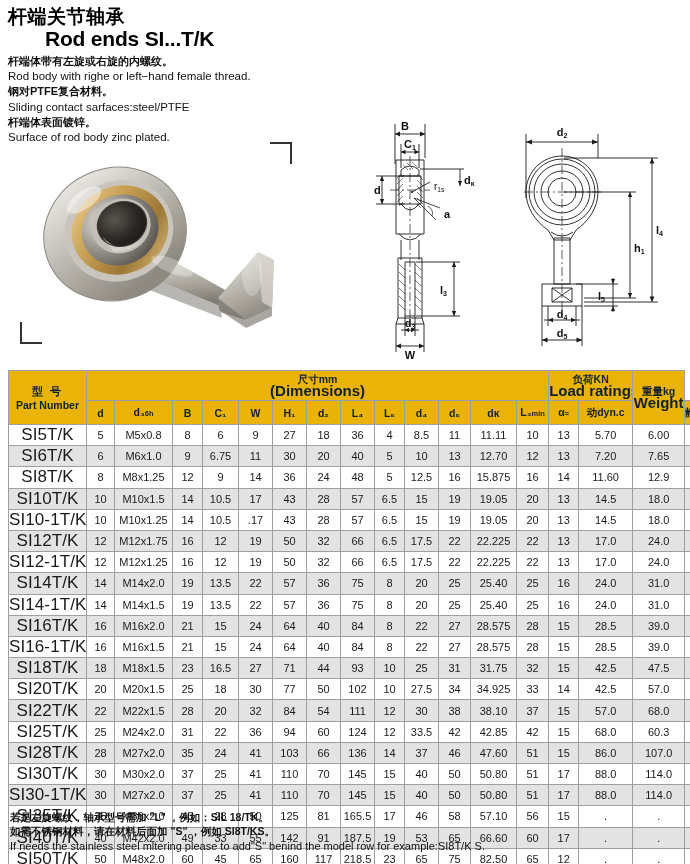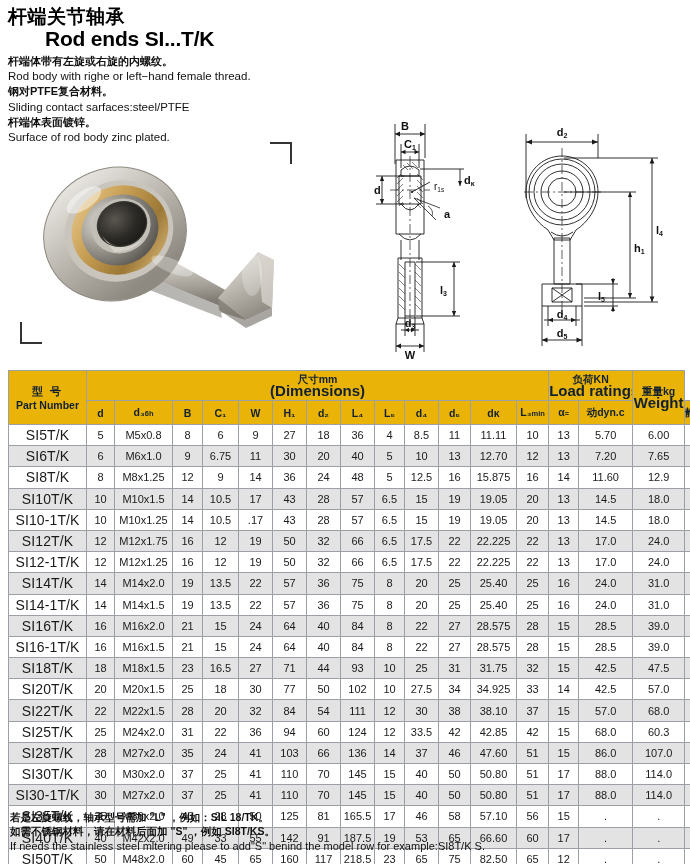--- a/index.html
+++ b/index.html
@@ -66,21 +66,21 @@
   table.spec thead th {
     background: #eab308;
     color: #102030;
     font-weight: bold;
     font-size: 10.5px;
   }
   thead tr.grp th { height: 30px; }
   thead tr.sub th { height: 24px; }
   tbody td { height: 21.2px; font-size: 11px; background: #ffffff; }
   tbody tr:nth-child(even) td { background: #e3e3e3; }
-  tbody td.pn { font-size: 14px; letter-spacing: 0.1px; }
+  tbody td.pn { font-size: 17px; letter-spacing: 0.1px; }
   .hdr2 { line-height: 12.5px; }
   .hdr2 .l1 { font-size: 10.5px; }
   .hdr2 .l2 { font-size: 15px; }
   .pn-hdr .l1 { font-size: 11px; letter-spacing: 2px; margin-top: 36px; }
   .pn-hdr .l2 { font-size: 10.5px; }
   .stack { display: block; line-height: 11px; }
   .stack .top { font-size: 10.5px; }
   .stack .bot { font-size: 7.5px; }
 
   

